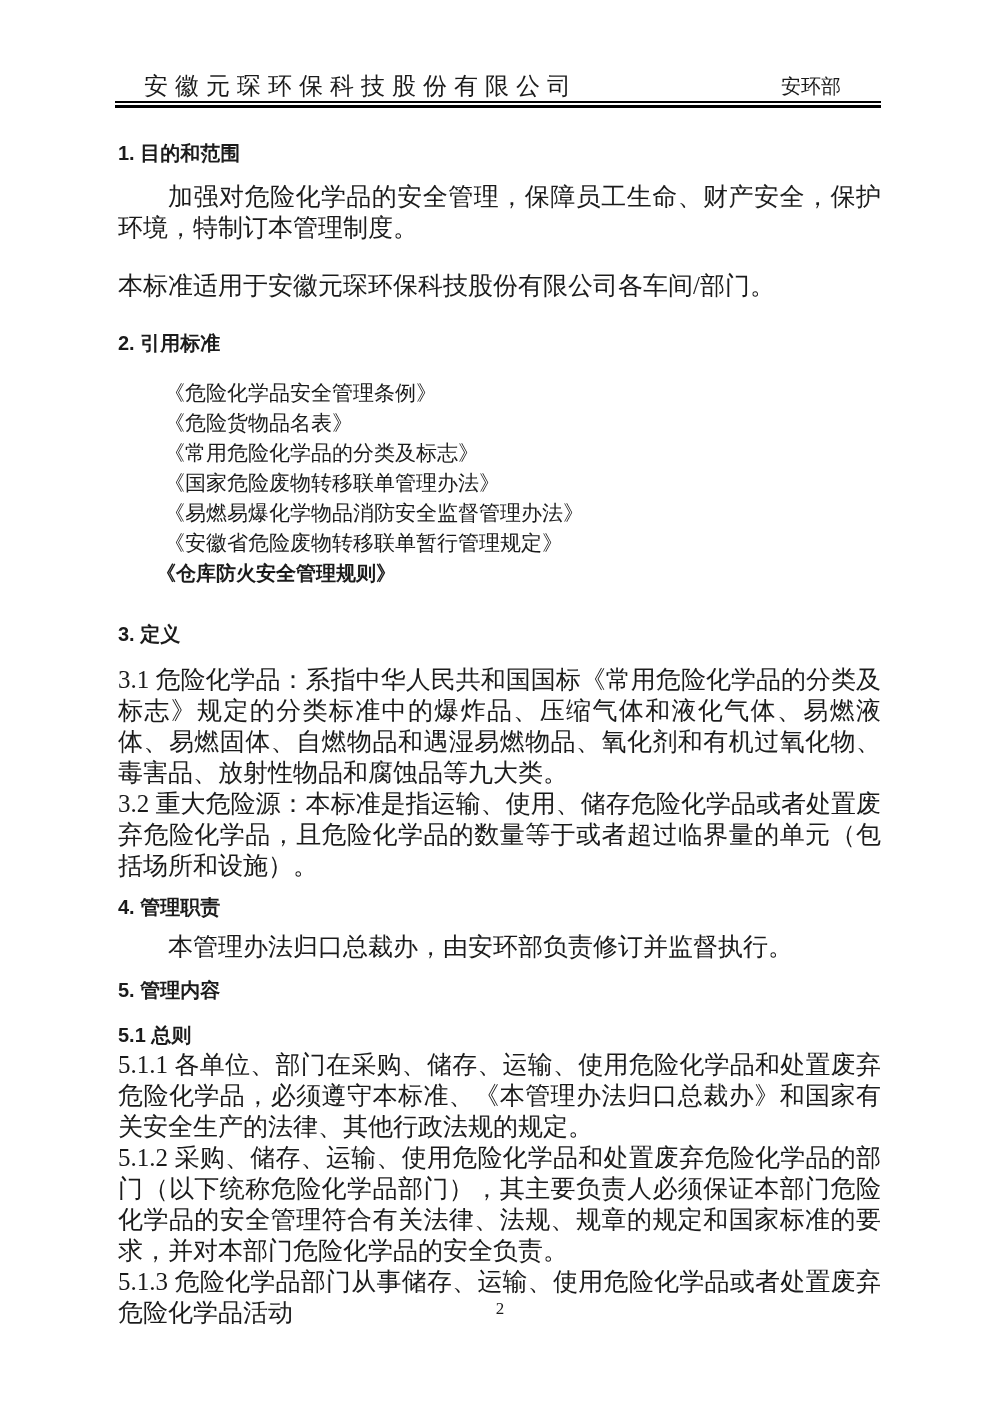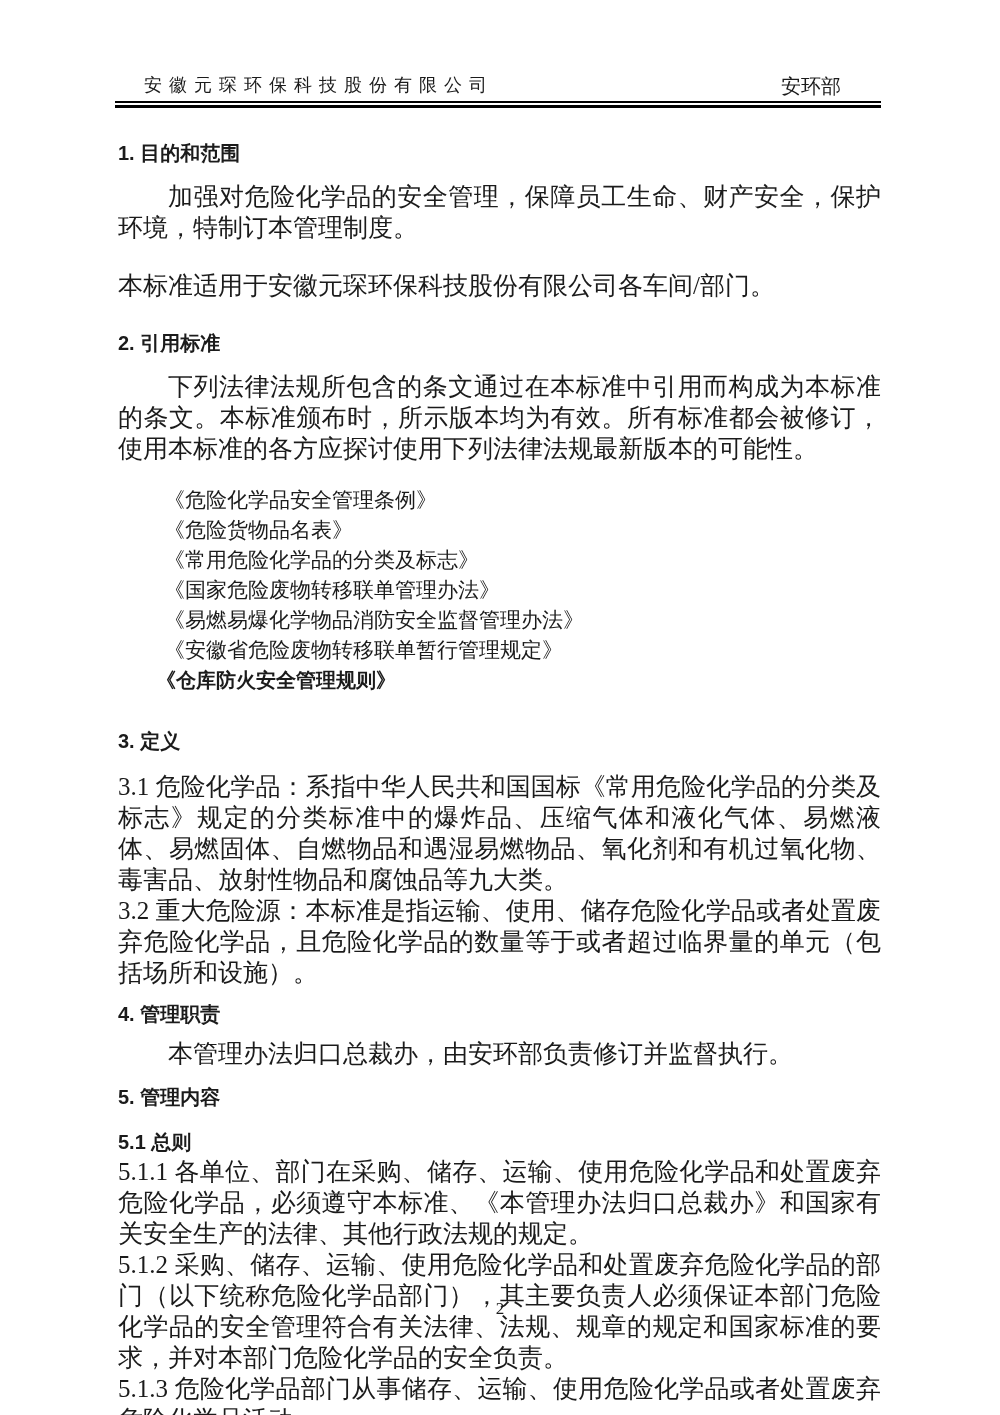--- a/index.html
+++ b/index.html
@@ -19,21 +19,21 @@
   .header-row {
     padding-top: 76px;
     margin-left: 26px;
     margin-right: 40px;
     display: flex;
     justify-content: space-between;
     align-items: flex-end;
   }
   .header-company {
     font-family: "Liberation Sans", sans-serif;
-    font-size: 18px;
+    font-size: 24px;
     line-height: 19px;
     letter-spacing: 7px;
     white-space: nowrap;
   }
   .header-dept {
     font-family: "Liberation Sans", sans-serif;
     font-size: 20px;
     line-height: 18px;
     white-space: nowrap;
   }
@@ -113,21 +113,20 @@
     <div class="header-rule"></div>
 
     <div>
       <div class="hd hd-s1">1. 目的和范围</div>
       <p class="para sans indent p-purpose">加强对危险化学品的安全管理，保障员工生命、财产安全，保护环境，特制订本管理制度。</p>
       <p class="para serif p-scope">本标准适用于安徽元琛环保科技股份有限公司各车间/部门。</p>
     </div>
 
     <div>
       <div class="hd hd-s2">2. 引用标准</div>
-      <p class="para sans indent p-refs-intro">下列法律法规所包含的条文通过在本标准中引用而构成为本标准的条文。本标准颁布时，所示版本均为有效。所有标准都会被修订，使用本标准的各方应探讨使用下列法律法规最新版本的可能性。</p>
       <ul class="refs-list">
         <li>《危险化学品安全管理条例》</li>
         <li>《危险货物品名表》</li>
         <li>《常用危险化学品的分类及标志》</li>
         <li>《国家危险废物转移联单管理办法》</li>
         <li>《易燃易爆化学物品消防安全监督管理办法》</li>
         <li>《安徽省危险废物转移联单暂行管理规定》</li>
         <li class="ref-bold">《仓库防火安全管理规则》</li>
       </ul>
     </div>

